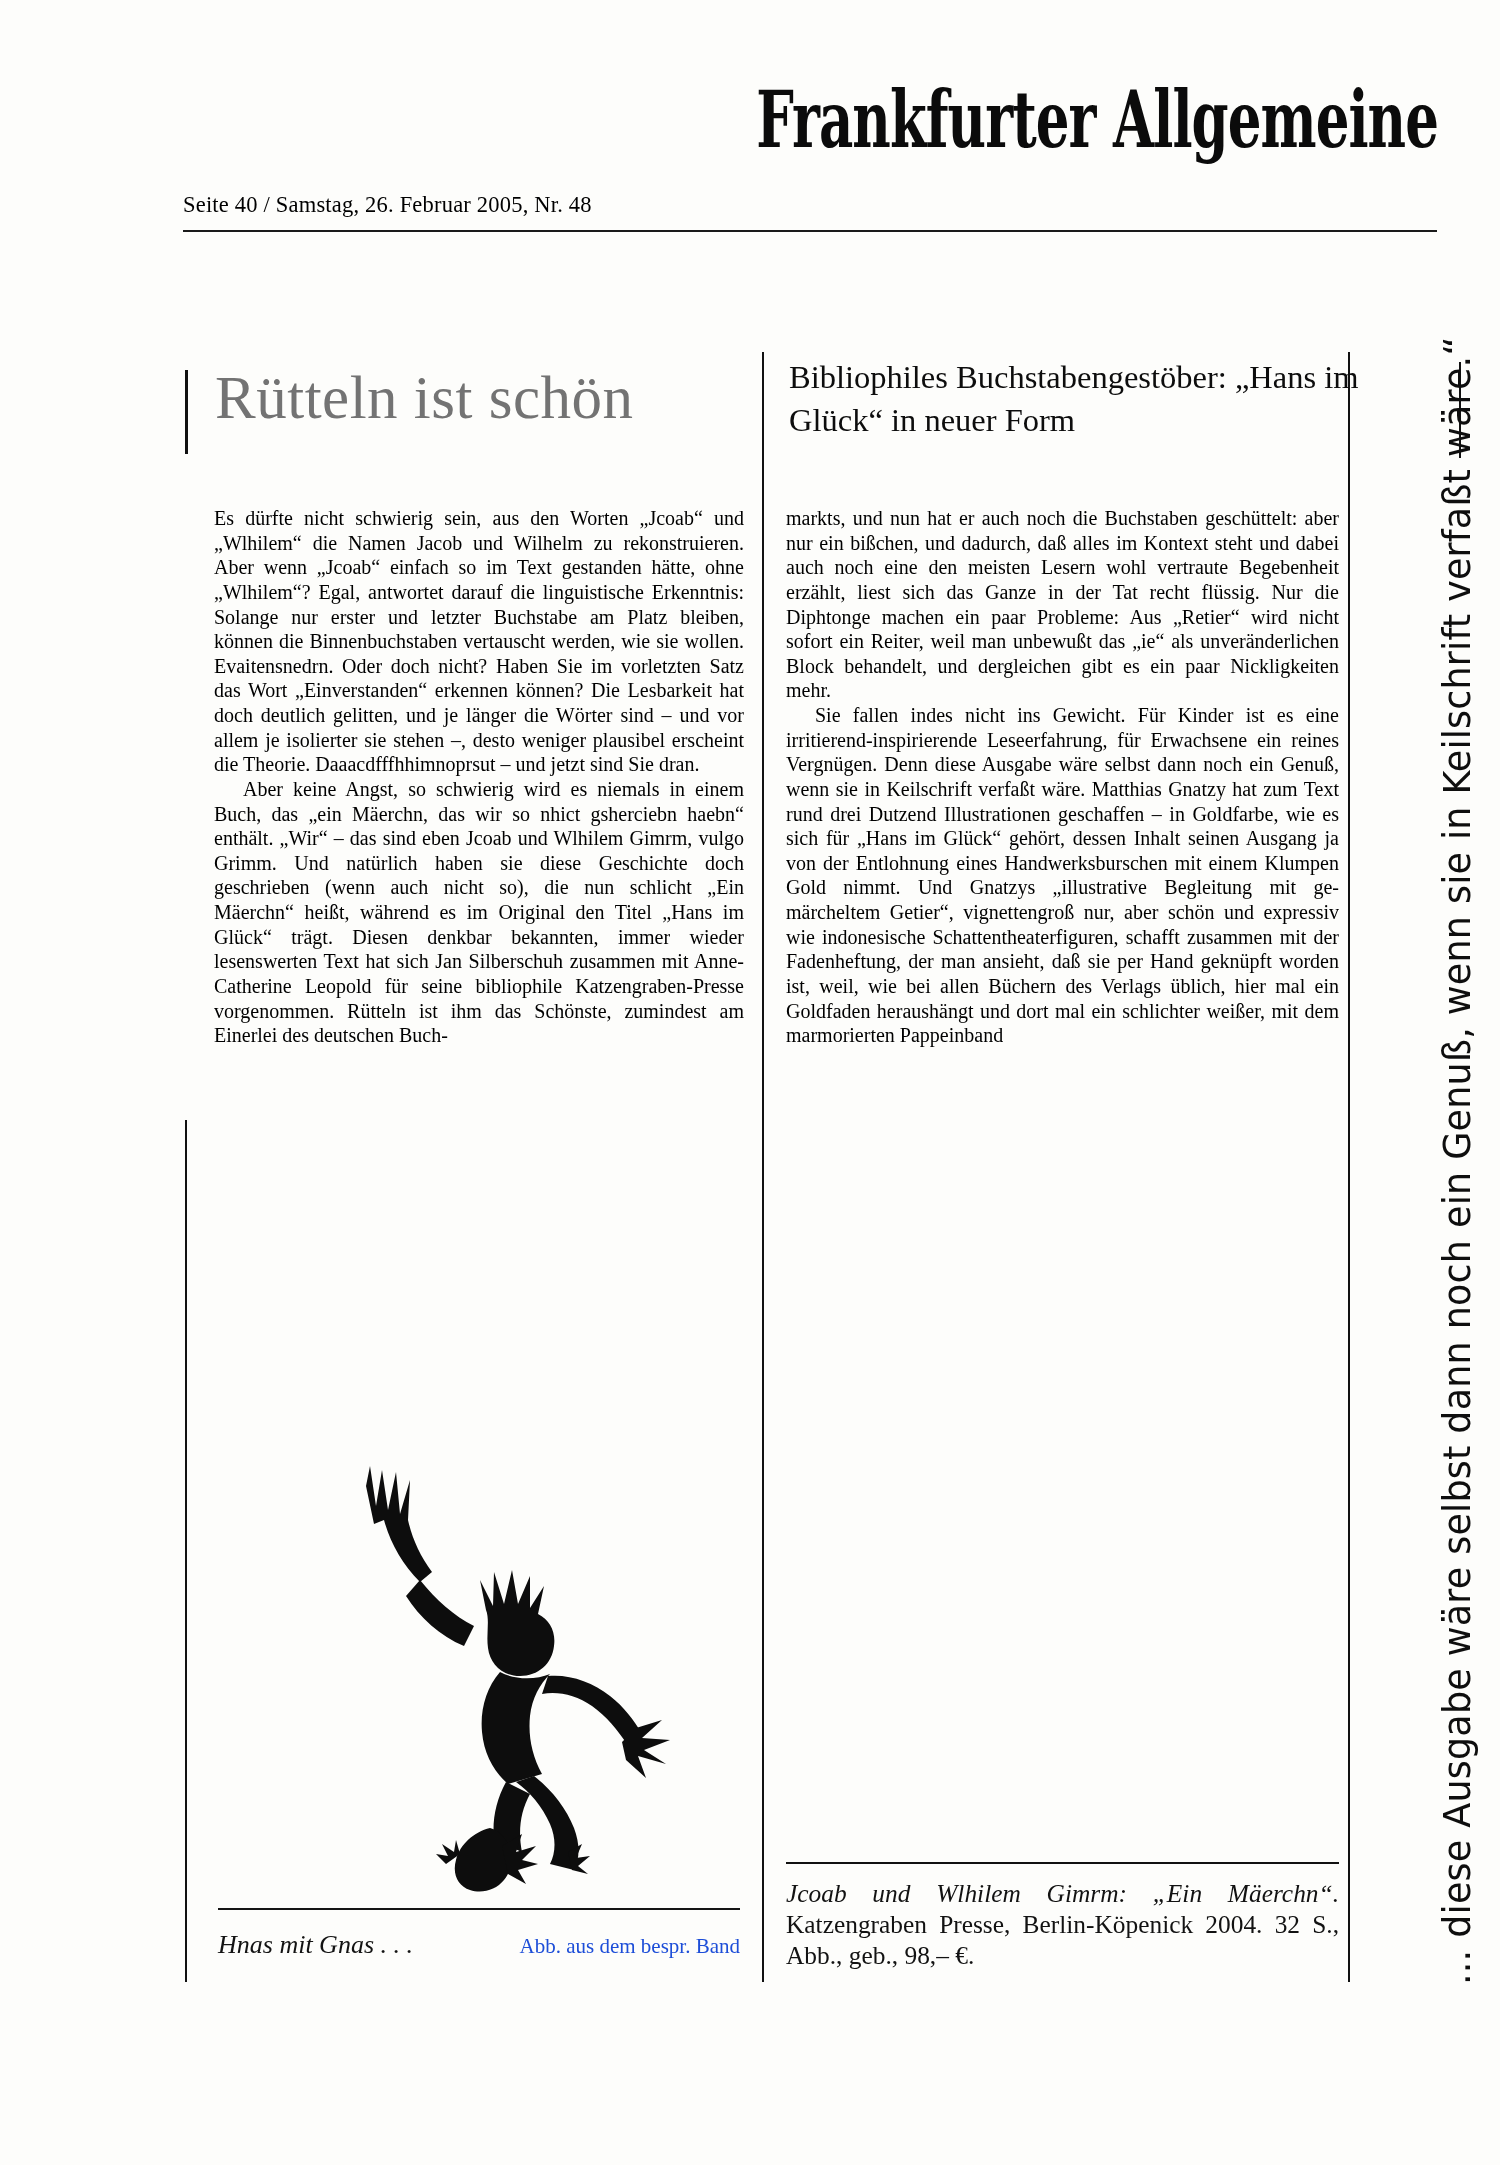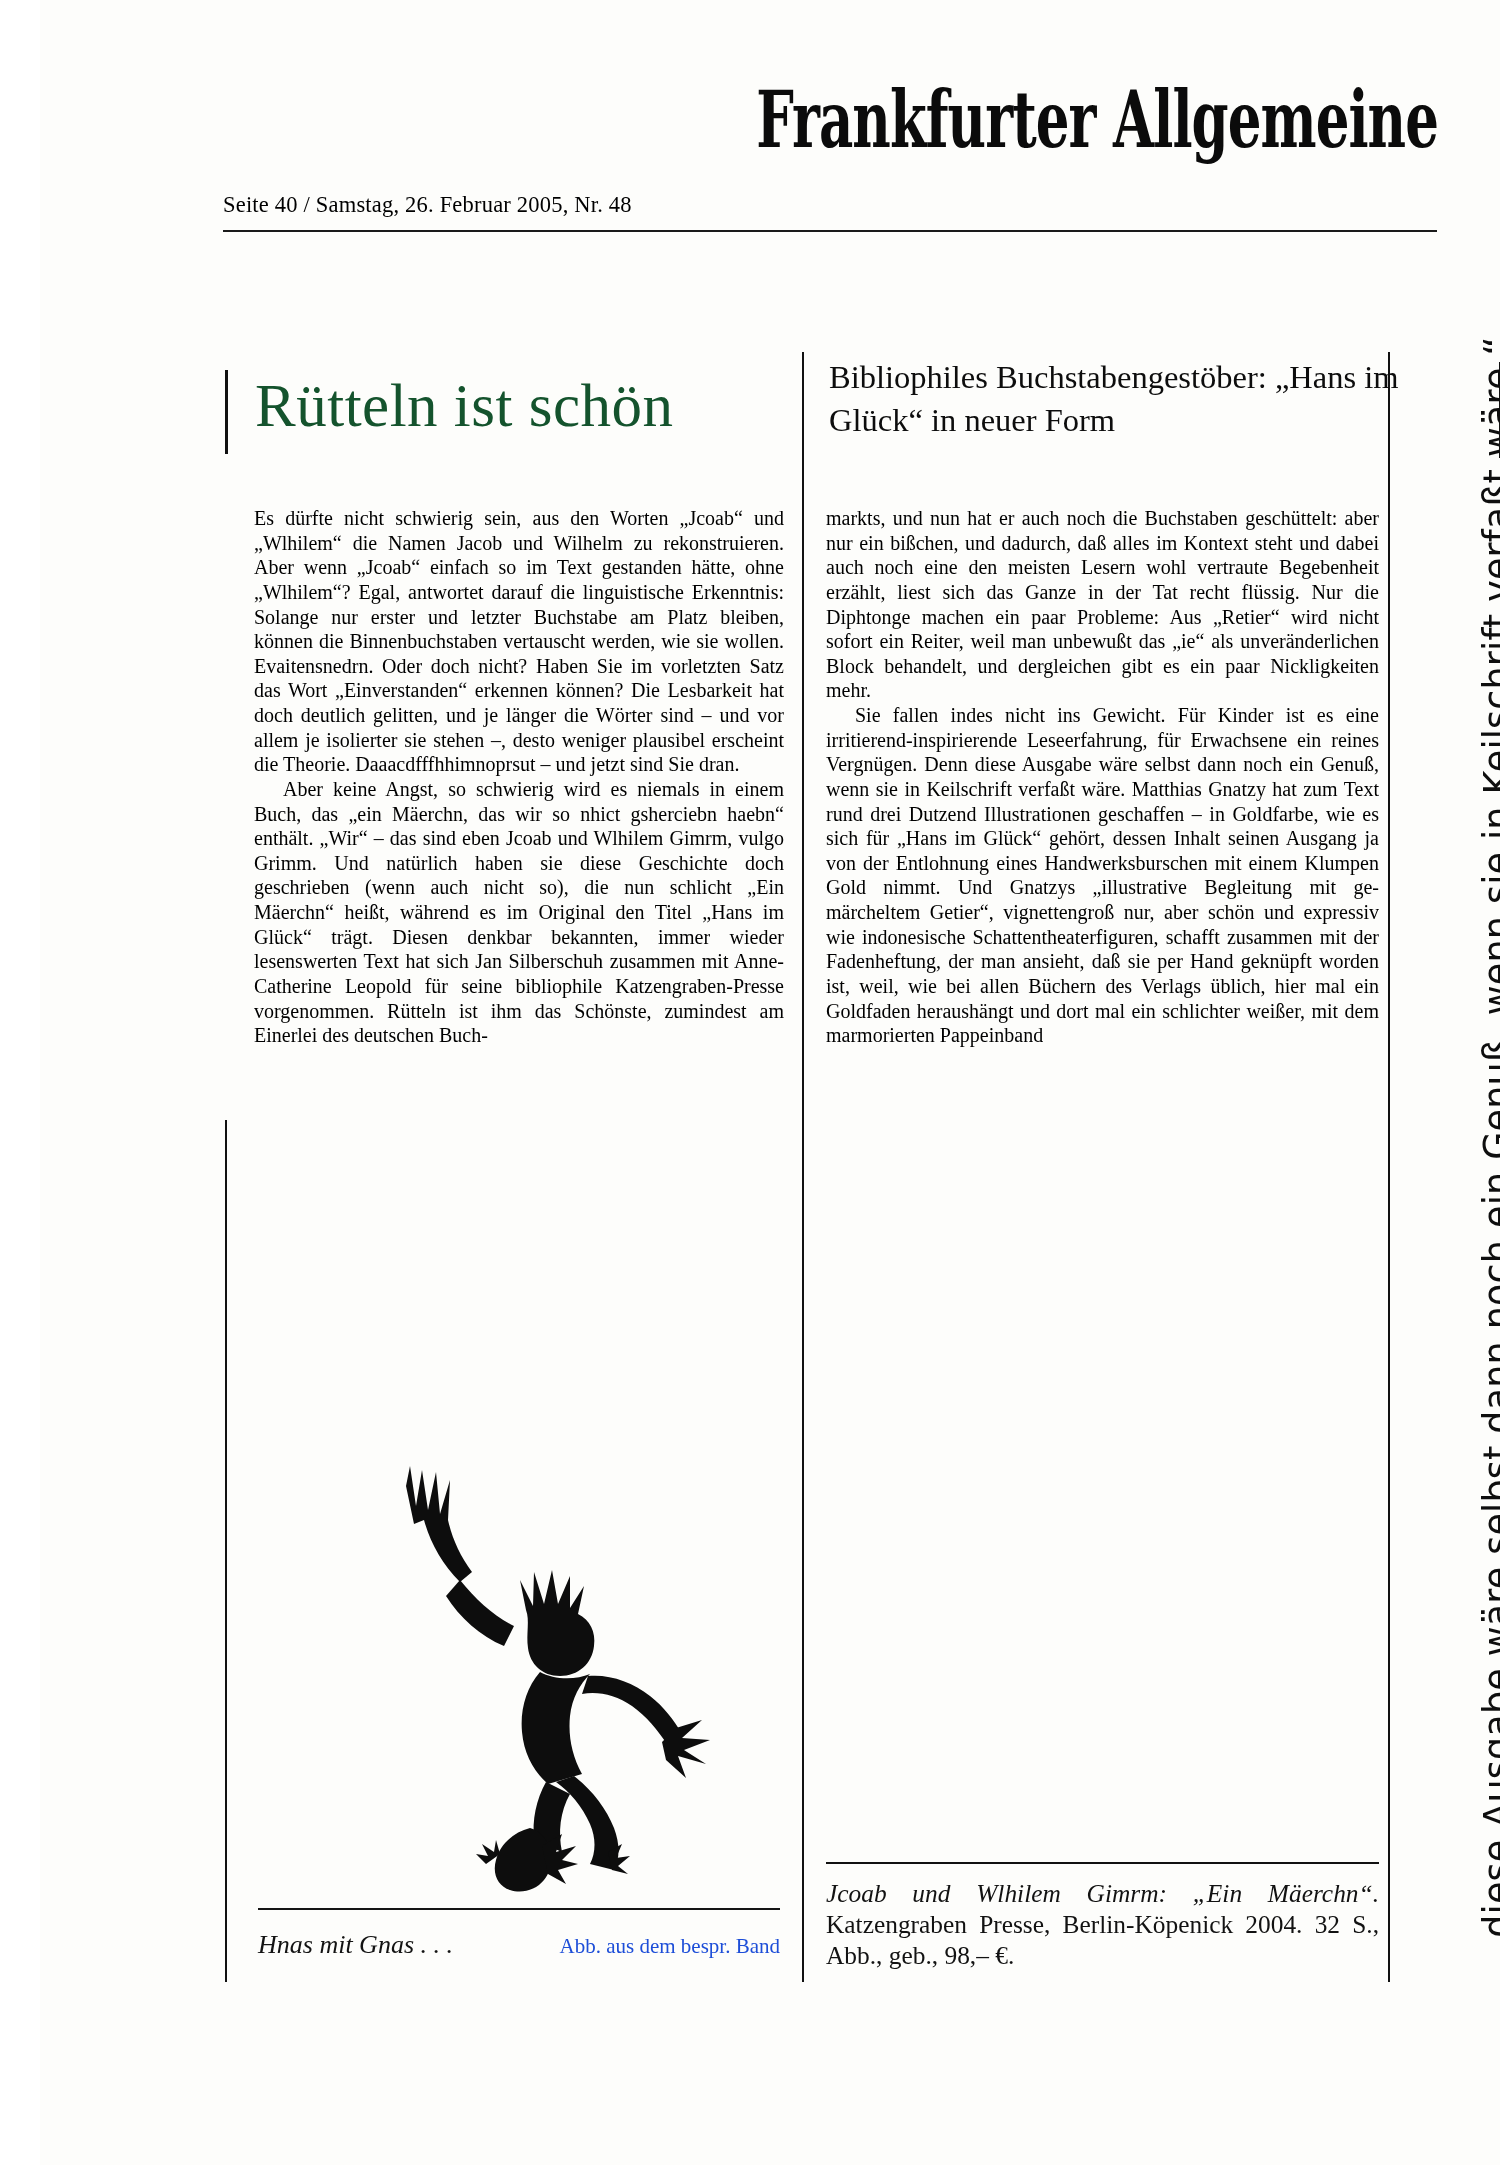--- a/index.html
+++ b/index.html
@@ -13,21 +13,20 @@
     font-family: "Liberation Serif", "DejaVu Serif", serif;
     color: #111111;
     position: relative;
     overflow: hidden;
   }
 
   .page {
     position: absolute;
     inset: 0;
     background: #fdfdfb;
-    margin-left: 40px;
   }
 
   
   .masthead {
     position: absolute;
     left: 0; right: 0;
     top: 0;
     height: 240px;
   }
   .masthead-title {
@@ -74,25 +73,25 @@
     position: absolute;
     left: 2px;
     top: 12px;
     width: 3px;
     height: 84px;
     background: #111;
   }
   .headline {
     position: absolute;
     left: 32px;
-    top: 16px;
+    top: 8px;
     font-size: 61px;
     line-height: 1.05;
     letter-spacing: 0.5px;
-    color: #14532d;
+    color: #737373;
     white-space: nowrap;
   }
 
   .subhead-wrap {
     position: absolute;
     left: 762px;
     top: 352px;
     width: 699px;
     height: 116px;
   }

